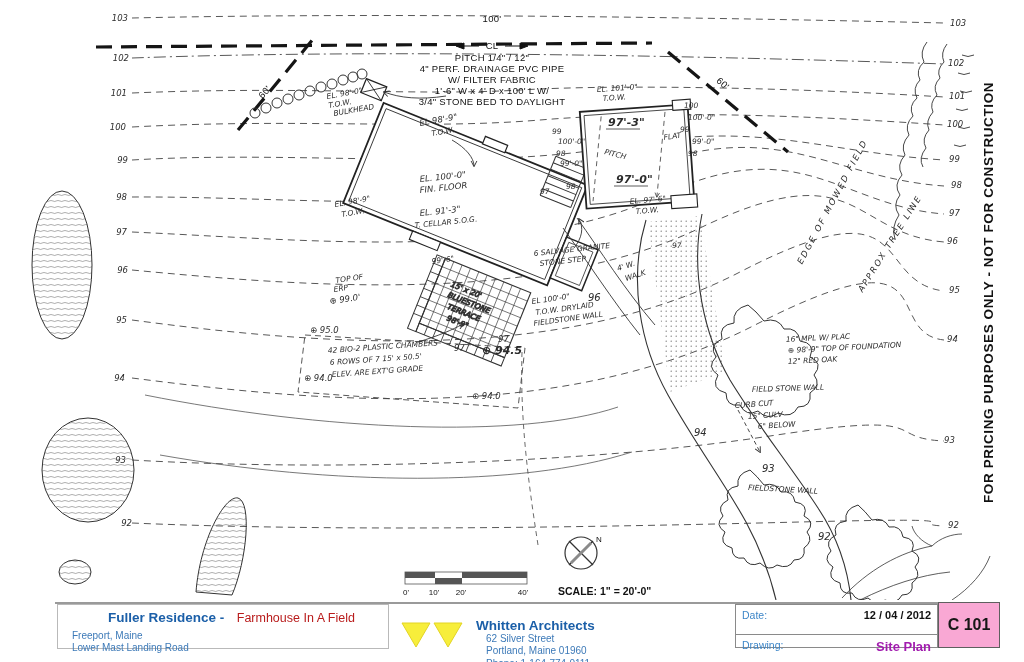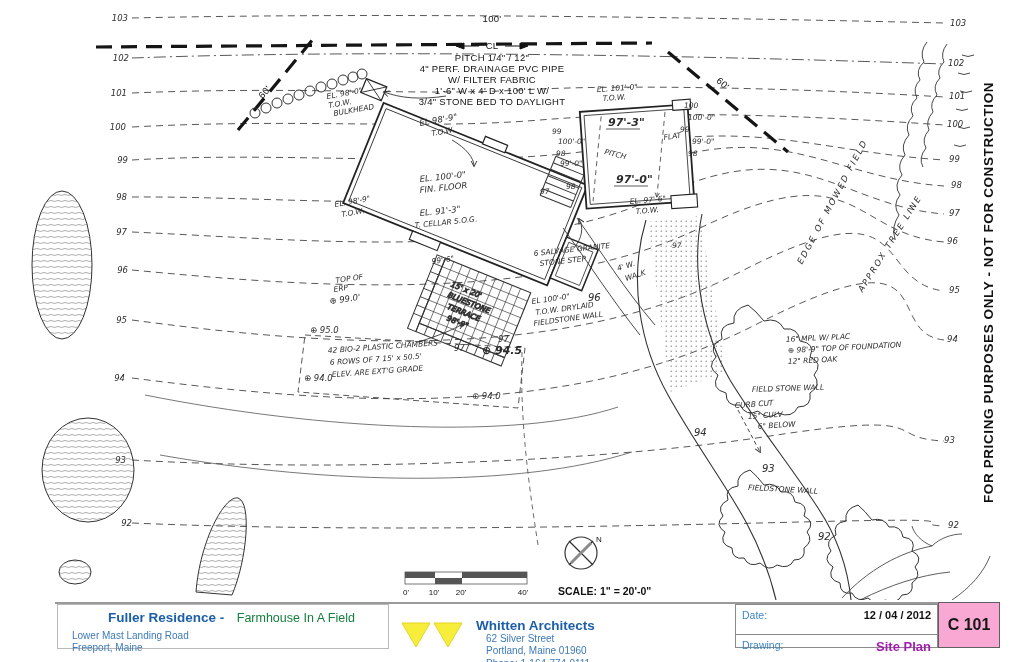--- a/index.html
+++ b/index.html
@@ -11,21 +11,21 @@
   .print{font-family:"Liberation Sans",sans-serif;fill:#111;}
   .ps{font-size:8px;} .pm{font-size:9.5px;letter-spacing:.3px;} .pl{font-size:10.5px;font-weight:bold;}
   .ctr{text-anchor:middle;} .enda{text-anchor:end;}
   .stamp{position:absolute;left:981px;top:503px;transform:rotate(-90deg);transform-origin:0 0;
          white-space:nowrap;font-weight:bold;font-size:13.5px;letter-spacing:.6px;color:#111;}
   .titlebar{position:absolute;left:0;top:600px;width:1024px;height:62px;background:#fff;}
   .toprule{position:absolute;left:55px;top:2px;width:945px;height:2px;background:#9a9a9a;}
   .blk{position:absolute;box-sizing:border-box;}
   .blk-left{left:57px;top:4px;width:332px;height:45px;border:1px solid #b9b9b9;padding:3px 14px;}
   .proj-bold{color:#1b5fa8;font-weight:bold;font-size:13.5px;padding-left:36px;}
-  .proj-rest{color:#15803d;font-size:12.5px;margin-left:8px;}
+  .proj-rest{color:#b91c1c;font-size:12.5px;margin-left:8px;}
   .addr{color:#3d7ab8;font-size:10px;line-height:12px;margin-top:4px;}
   .blk-center{left:400px;top:20px;width:330px;height:48px;display:flex;align-items:flex-start;}
   .firm{color:#1b5fa8;font-weight:bold;font-size:13.5px;}
   .firm-addr{color:#3d7ab8;font-size:10px;line-height:12.5px;margin-left:12px;}
   .blk-right{left:735px;top:4px;width:203px;height:44px;border:1px solid #8a8a8a;}
   .tb-row{height:21px;display:flex;justify-content:space-between;align-items:flex-start;padding:4px 6px;}
   .tb-row+.tb-row{border-top:1px solid #8a8a8a;}
   .tb-label{color:#3d86c8;font-size:10.5px;}
   .tb-val{color:#111;font-weight:bold;font-size:11px;}
   .tb-val-big{color:#a21caf;font-weight:bold;font-size:13px;}
@@ -327,22 +327,22 @@
 
 <div class="titlebar">
   <div class="toprule"></div>
 
   <div class="blk blk-left">
     <div>
       <span class="proj-bold">Fuller Residence -</span>
       <span class="proj-rest">Farmhouse In A Field</span>
     </div>
     <div class="addr">
+      <div>Freeport, Maine</div>
       <div>Lower Mast Landing Road</div>
-      <div>Freeport, Maine</div>
     </div>
   </div>
 
   <div class="blk blk-center">
     <svg width="64" height="30" viewBox="0 0 64 30">
       <polygon points="2,3 30,3 16,27" fill="#f7ee3b" stroke="#e3d424" stroke-width="1"></polygon>
       <polygon points="34,3 62,3 48,27" fill="#f7ee3b" stroke="#e3d424" stroke-width="1"></polygon>
     </svg>
     <div class="firm-addr">
       <div class="firm">Whitten Architects</div>

